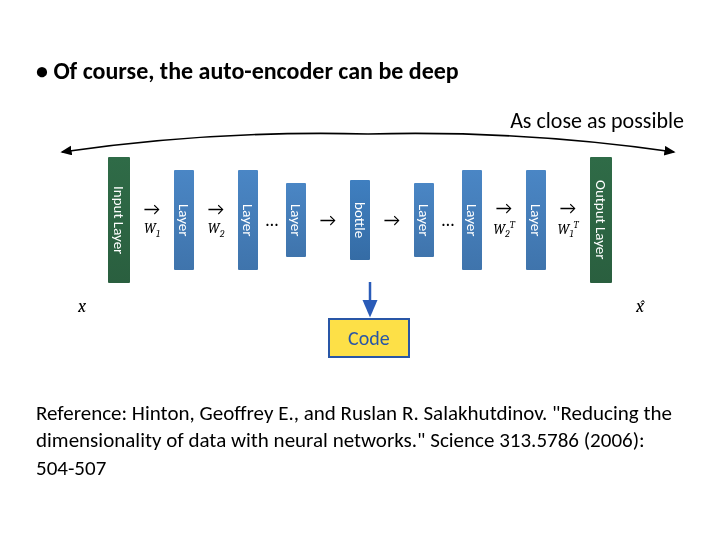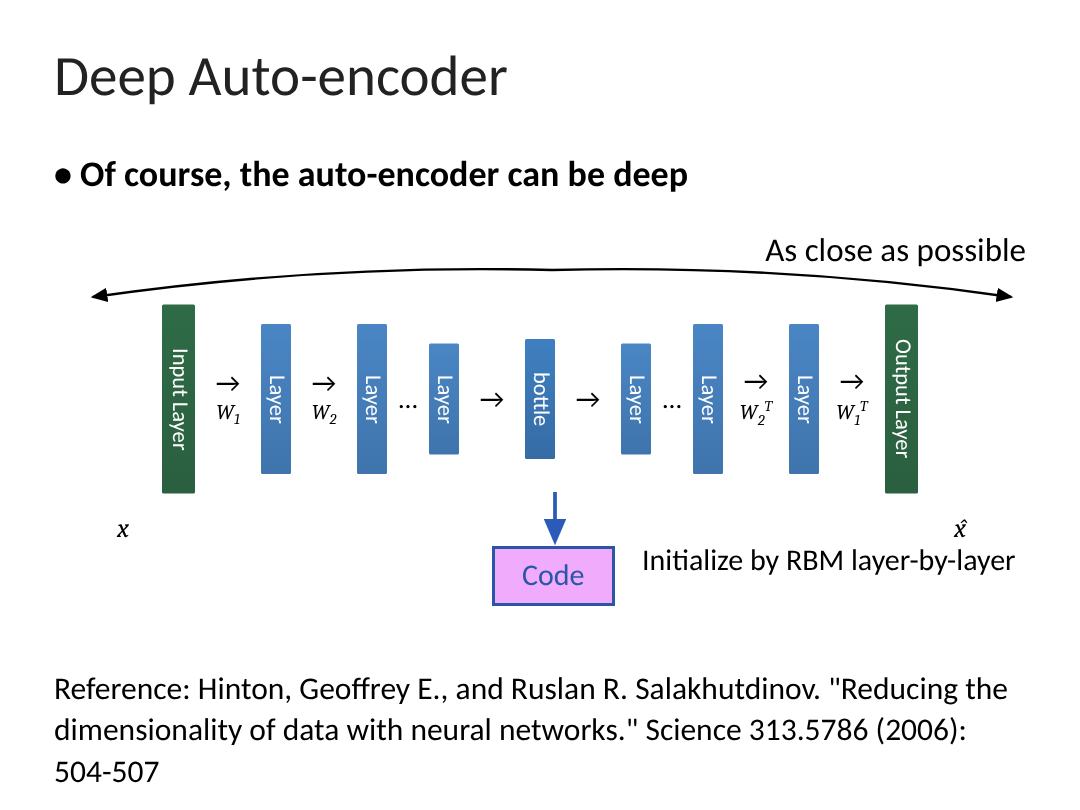--- a/index.html
+++ b/index.html
@@ -128,40 +128,39 @@
     top: 142px;
   }
   .code-box {
     border: 2px solid #2956a6;
     color: #2956a6;
     font-size: 20px;
     padding: 6px 18px;
     position: absolute;
     left: 292px;
     top: 178px;
-    background: #f0abfc;
+    background: #fde047;
   }
   .rbm-note {
     position: absolute;
     left: 392px;
     top: 176px;
     font-size: 20px;
     line-height: 1.2;
   }
   .reference {
     font-size: 21px;
     line-height: 1.3;
     margin-top: 60px;
   }
 </style>
 </head>
 <body>
 
 <div class="header-row">
-  <div class="title">Deep Auto-encoder</div>
 </div>
 
 <div class="bullet">Of course, the auto-encoder can be deep</div>
 
 <div class="close-label">As close as possible</div>
 
 <div class="diagram-wrap">
 
   <svg class="span-arrows" width="648" height="28" style="position:absolute;top:-8px;left:0;">
     <defs>
@@ -231,16 +230,15 @@
   <svg class="code-arrow" width="20" height="36">
     <defs>
       <marker id="ah2" markerWidth="8" markerHeight="8" refX="4" refY="3" orient="auto">
         <path d="M0,0 L7,3 L0,6 Z" fill="#2a5bb8"></path>
       </marker>
     </defs>
     <line x1="10" y1="0" x2="10" y2="28" stroke="#2a5bb8" stroke-width="2.5" marker-end="url(#ah2)"></line>
   </svg>
 
   <div class="code-box">Code</div>
-  <div class="rbm-note">Initialize by RBM layer-by-layer</div>
 </div>
 
 <div class="reference">Reference: Hinton, Geoffrey E., and Ruslan R. Salakhutdinov. "Reducing the dimensionality of data with neural networks." Science 313.5786 (2006): 504-507</div>
 
 </body></html>

